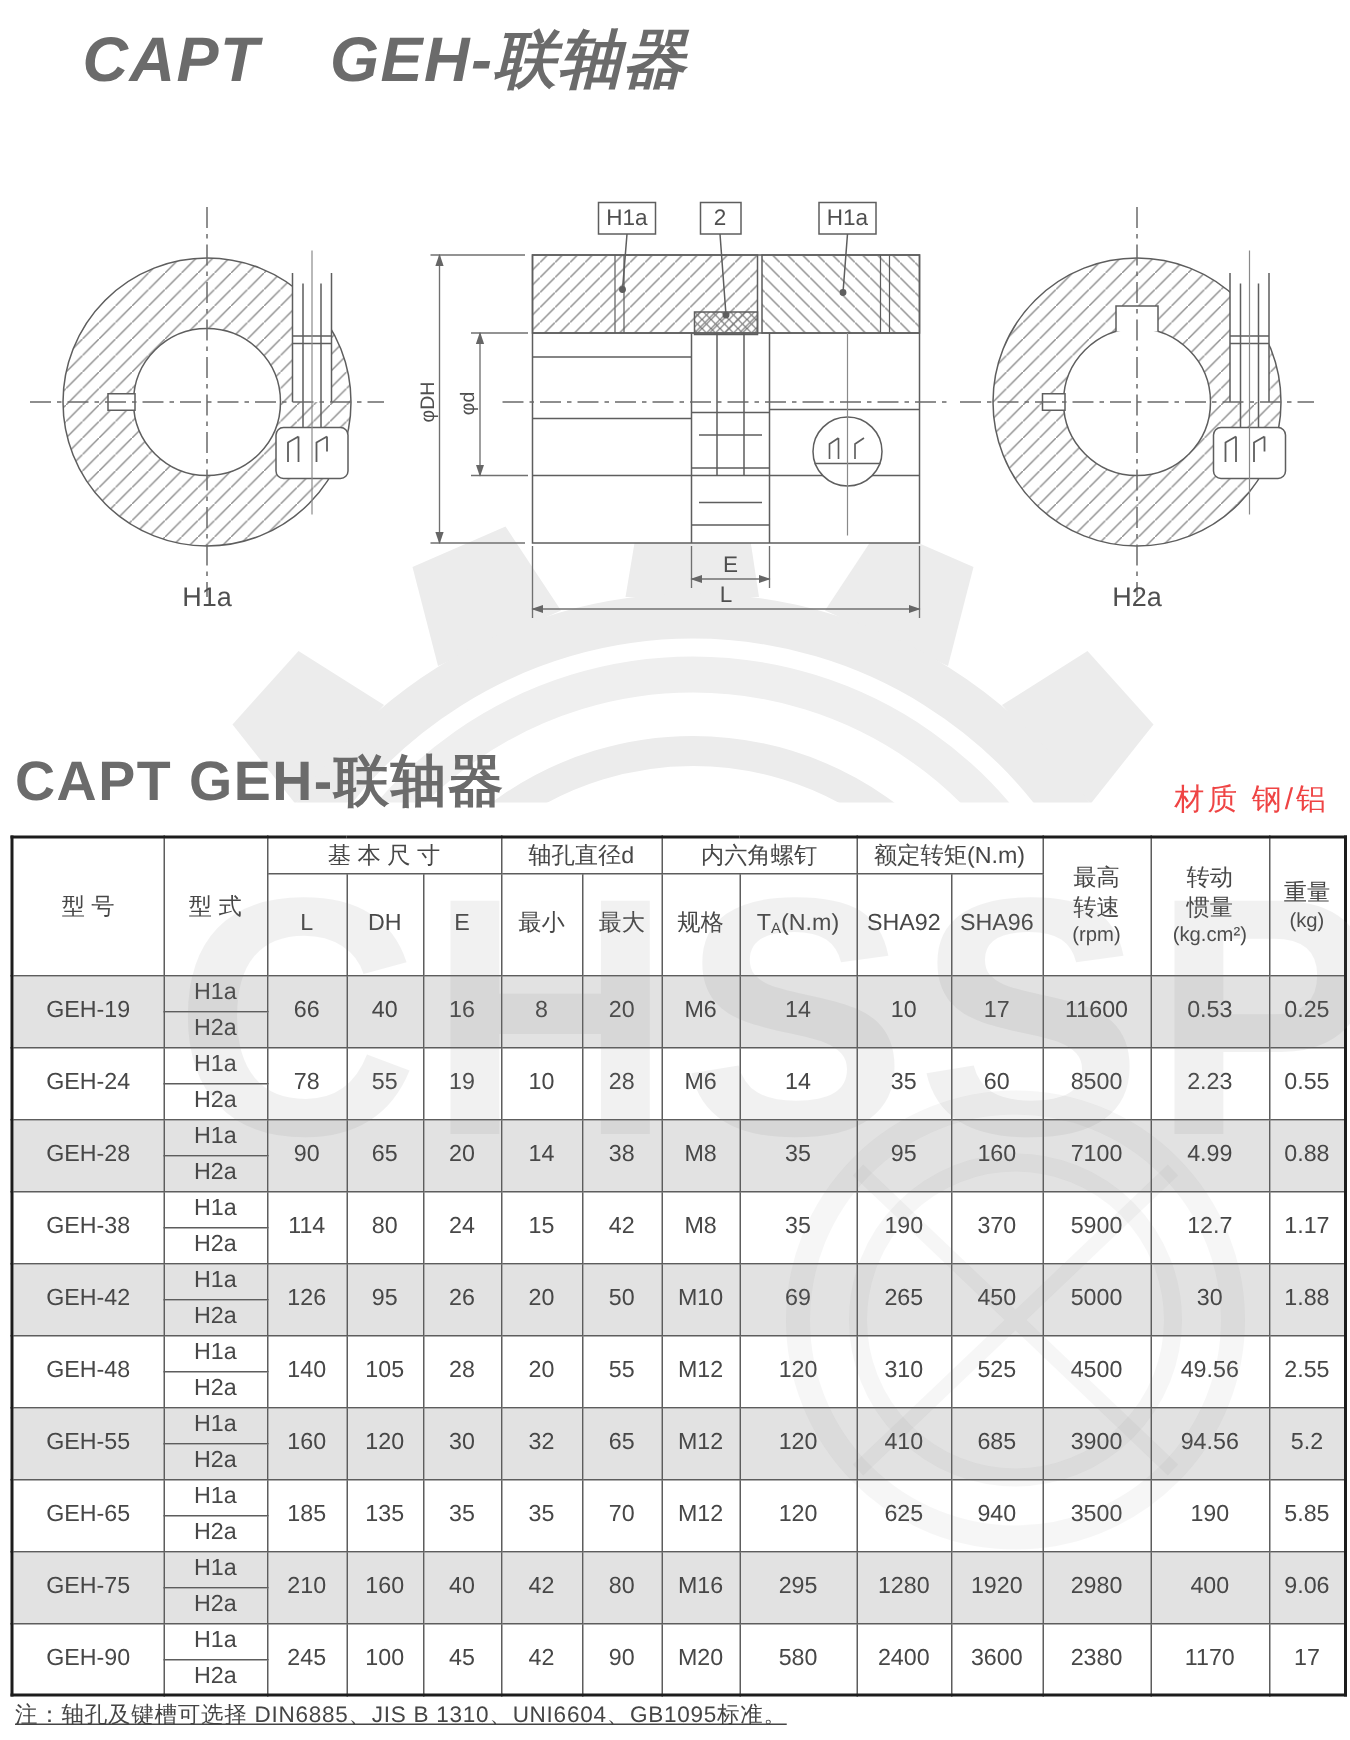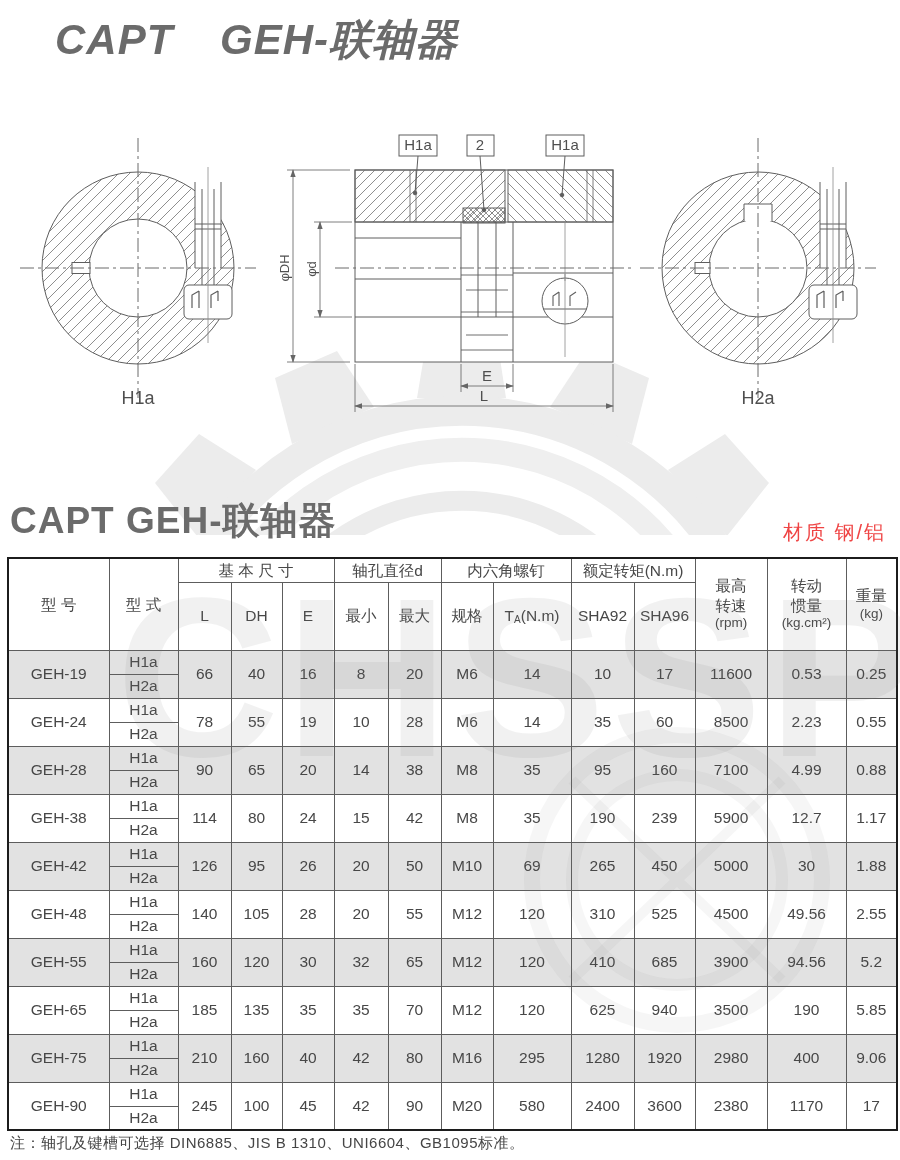--- a/index.html
+++ b/index.html
@@ -21,21 +21,21 @@
   table.spec th,table.spec td{border:1px solid #5d5d5d;text-align:center;vertical-align:middle;
     padding:0;font-weight:400;line-height:1.25;overflow:hidden;}
   tr.ghead{height:24px;}
   tr.ghead2{height:68px;}
   tr.sub{height:24px;}
   td.t-top{border-bottom:1px solid #6a6a6a;}
   tr.shaded td{background:#e2e2e2;}
   .unit{font-size:13.5px;}
   sub.ta{font-size:10px;vertical-align:-2px;}
   
-  .note{position:absolute;left:10px;top:1134px;font-size:15px;color:#454545;letter-spacing:.5px;}
+  .note{position:absolute;left:10px;top:1134px;font-size:15px;color:#454545;letter-spacing:.5px;text-decoration:underline;}
   
   .wm-layer{position:absolute;left:12px;top:0;width:900px;height:1160px;pointer-events:none;z-index:5;}
   .wm-text{position:absolute;left:104px;top:548px;font-size:226px;font-weight:bold;
     letter-spacing:6px;color:rgba(125,125,125,0.11);white-space:nowrap;}
   svg text{font-family:"Liberation Sans","DejaVu Sans",sans-serif;}
 </style>
 </head>
 <body>
 
 <div class="page">
@@ -293,21 +293,21 @@
       <td rowspan="2">GEH-38</td>
       <td class="t-top">H1a</td>
       <td rowspan="2">114</td>
       <td rowspan="2">80</td>
       <td rowspan="2">24</td>
       <td rowspan="2">15</td>
       <td rowspan="2">42</td>
       <td rowspan="2">M8</td>
       <td rowspan="2">35</td>
       <td rowspan="2">190</td>
-      <td rowspan="2">239</td>
+      <td rowspan="2">370</td>
       <td rowspan="2">5900</td>
       <td rowspan="2">12.7</td>
       <td rowspan="2">1.17</td>
     </tr>
     <tr class="sub">
       <td>H2a</td>
     </tr>
 
     <tr class="sub shaded">
       <td rowspan="2">GEH-42</td>

